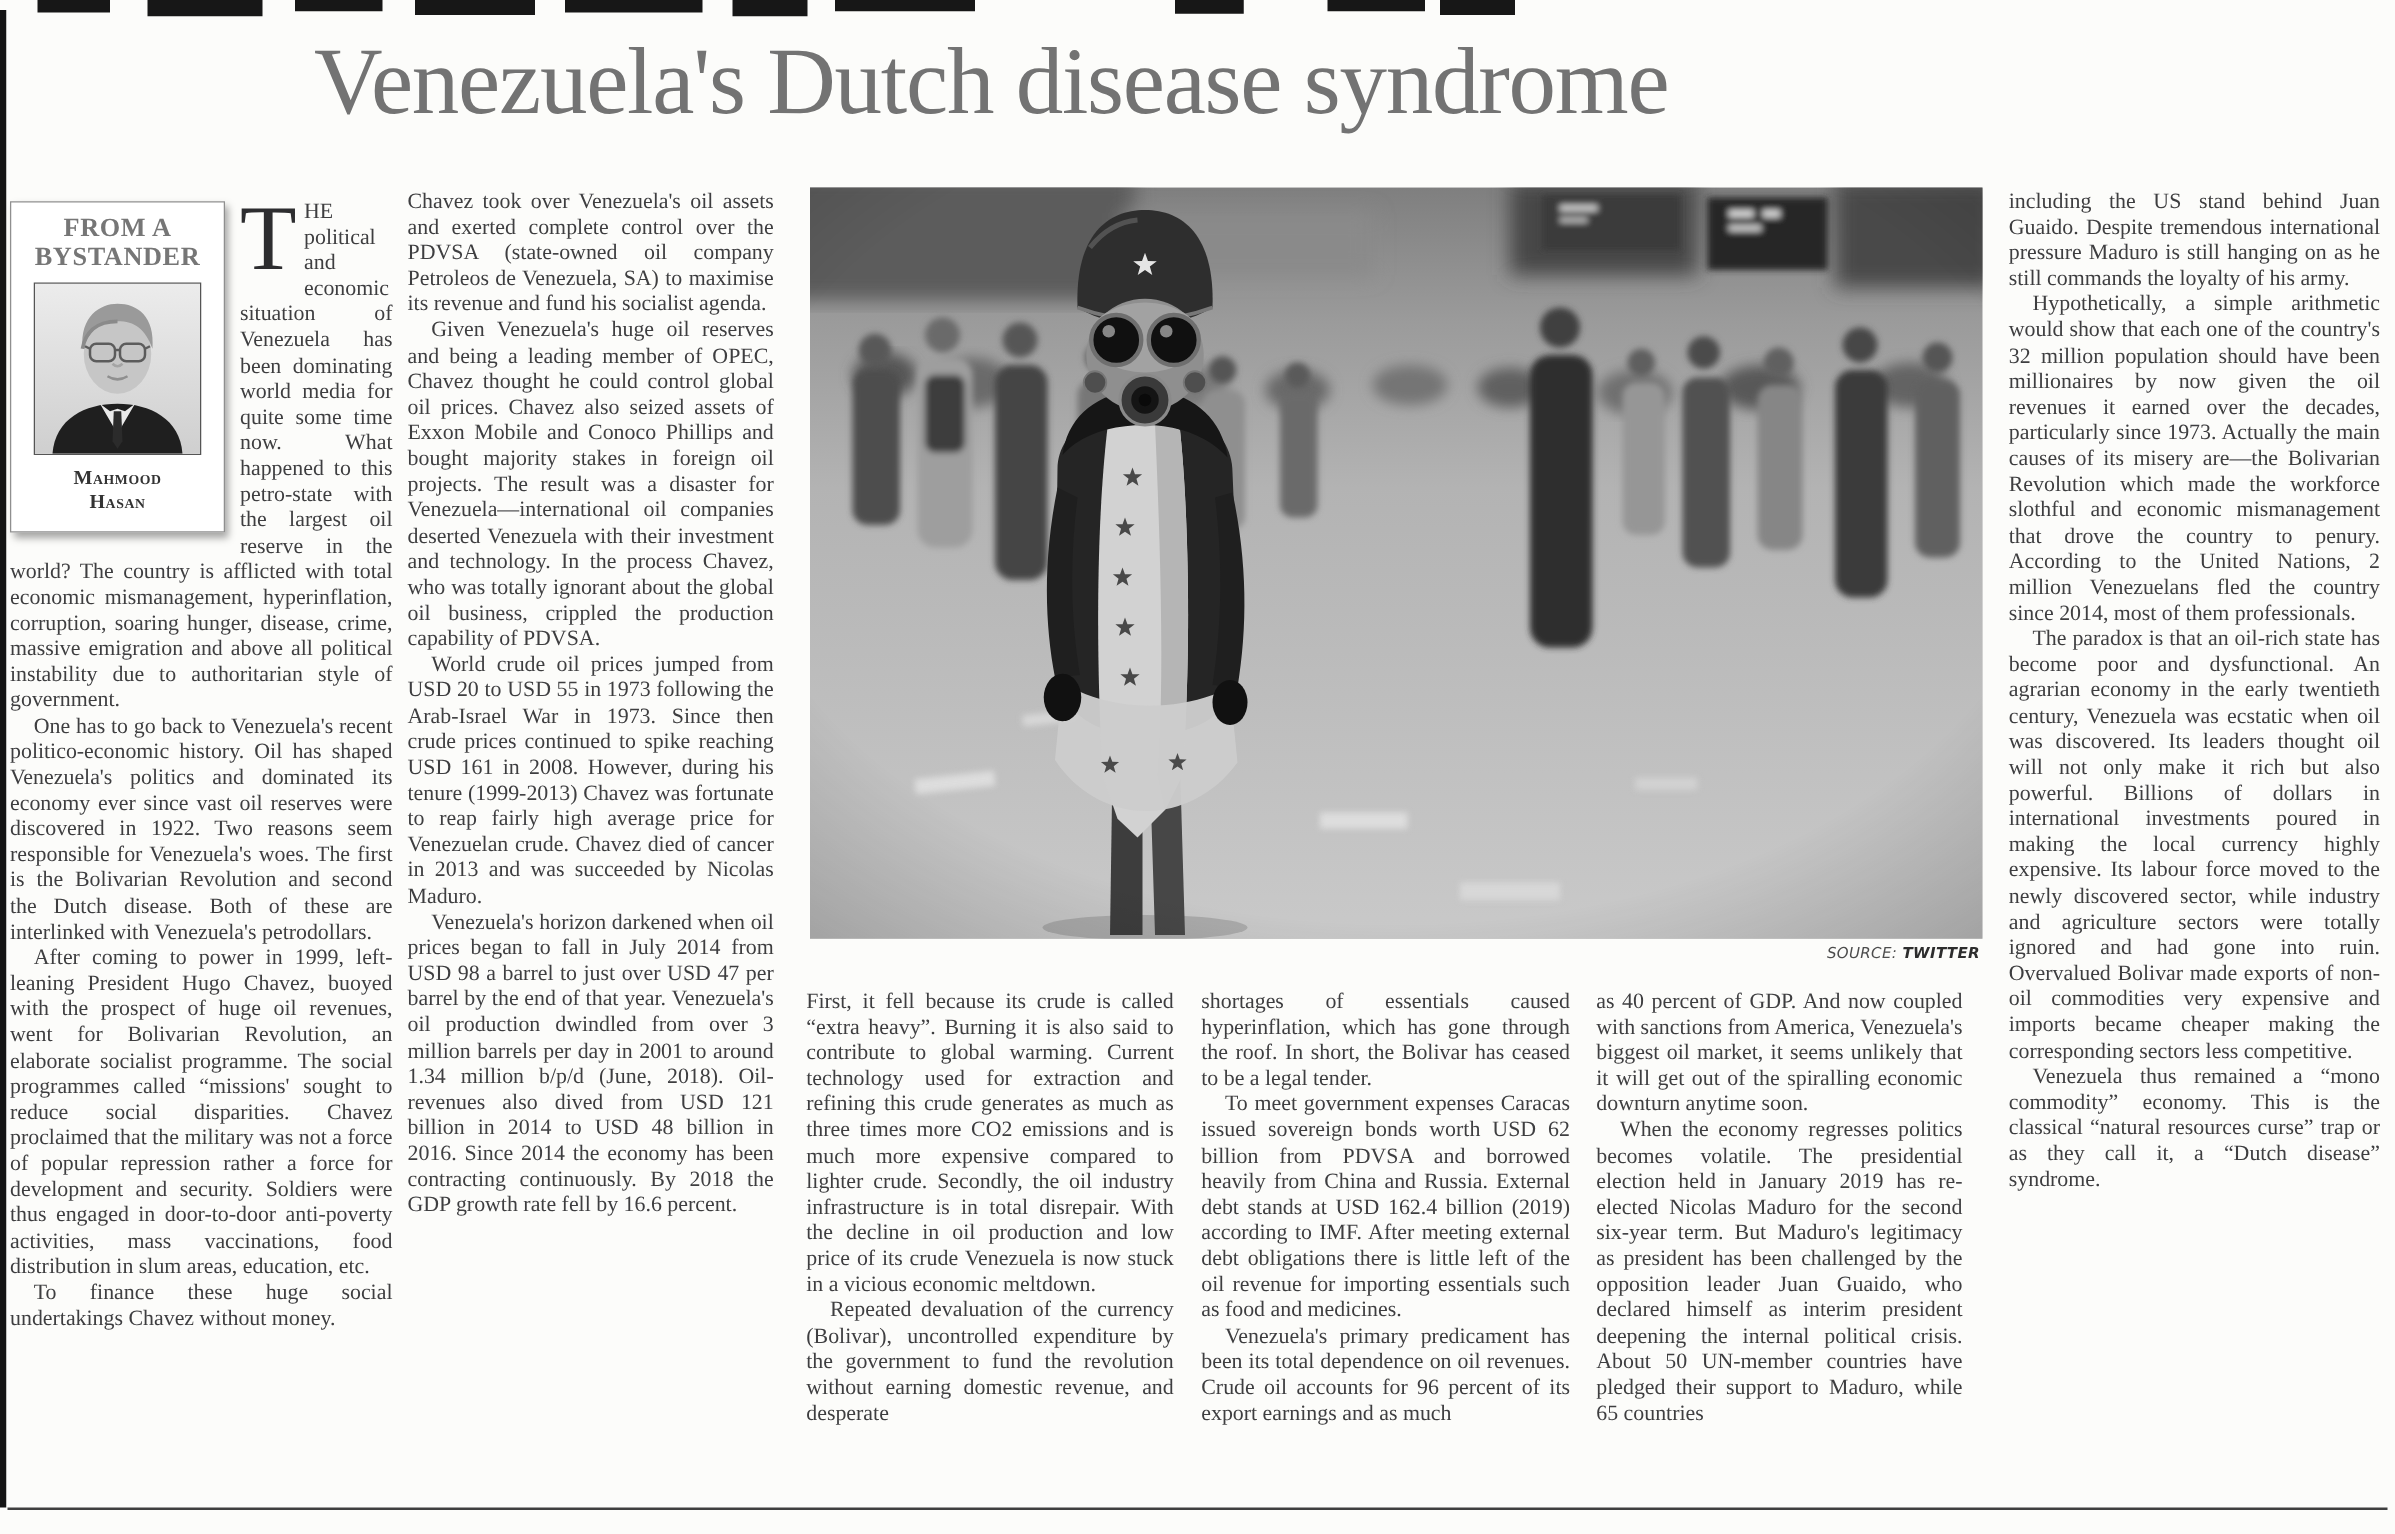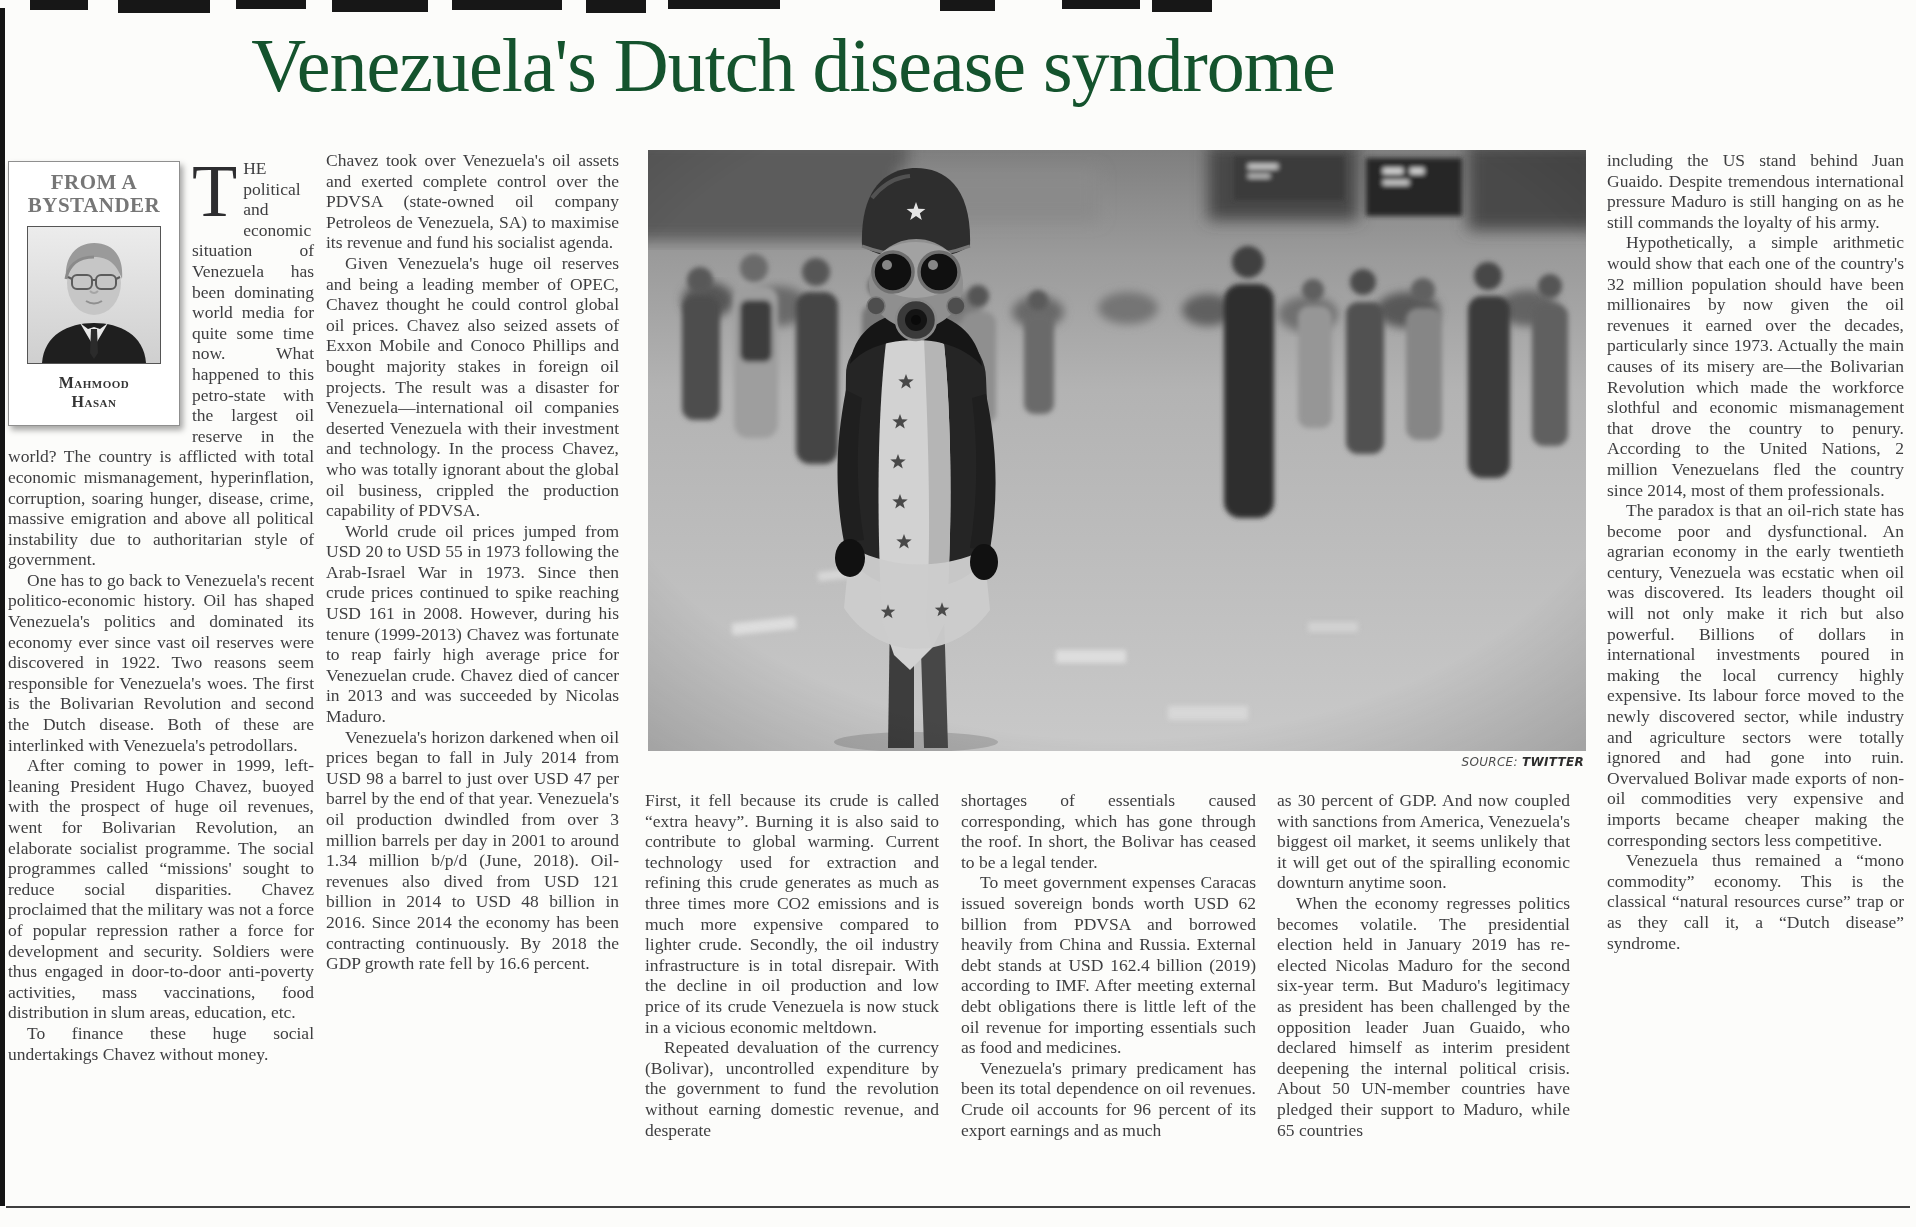--- a/index.html
+++ b/index.html
@@ -2,21 +2,21 @@
 <html><head>
 <meta charset="utf-8">
 <style>
   html,body{margin:0;padding:0;background:#ffffff;}
   #page{position:relative;width:1916px;height:1227px;background:#fcfcfa;overflow:hidden;
         font-family:"Liberation Serif",serif;color:#3e3e40;}
   .leftbar{position:absolute;left:0;top:8px;width:5px;height:1198px;background:#141414;}
   .botrule{position:absolute;left:6px;top:1206px;width:1904px;height:0;border-top:2px solid #3f3f3f;}
   .frag{position:absolute;top:0;background:#171717;}
   .headline{position:absolute;left:0;top:24px;width:1586px;text-align:center;
-            font-size:76px;line-height:1.1;color:#14532d;letter-spacing:-1px;font-weight:normal;margin:0;}
+            font-size:76px;line-height:1.1;color:#737373;letter-spacing:-1px;font-weight:normal;margin:0;}
   .col{position:absolute;font-size:17.5px;line-height:20.6px;text-align:justify;}
   #col1{left:8px;top:158px;width:306px;}
   #col2{left:326px;top:150px;width:293px;}
   #col3{left:645px;top:790px;width:294px;}
   #col4{left:961px;top:790px;width:295px;}
   #col5{left:1277px;top:790px;width:293px;}
   #col6{left:1607px;top:150px;width:297px;}
   .col p{margin:0;}
   .ind{text-indent:19px;}
   .bybox{float:left;width:160px;margin:3px 12px 12px 0;border:1px solid #8f8f8f;background:#fff;
@@ -228,27 +228,27 @@
     <span>SOURCE:</span>
     <span class="cv">TWITTER</span>
   </div>
 
   <div id="col3" class="col">
     <p>First, it fell because its crude is called “extra heavy”. Burning it is also said to contribute to global warming. Current technology used for extraction and refining this crude generates as much as three times more CO2 emissions and is much more expensive compared to lighter crude. Secondly, the oil industry infrastructure is in total disrepair. With the decline in oil production and low price of its crude Venezuela is now stuck in a vicious economic meltdown.</p>
     <p class="ind">Repeated devaluation of the currency (Bolivar), uncontrolled expenditure by the government to fund the revolution without earning domestic revenue, and desperate</p>
   </div>
 
   <div id="col4" class="col">
-    <p>shortages of essentials caused corresponding, which has gone through the roof. In short, the Bolivar has ceased to be a legal tender.</p>
+    <p>shortages of essentials caused hyperinflation, which has gone through the roof. In short, the Bolivar has ceased to be a legal tender.</p>
     <p class="ind">To meet government expenses Caracas issued sovereign bonds worth USD 62 billion from PDVSA and borrowed heavily from China and Russia. External debt stands at USD 162.4 billion (2019) according to IMF. After meeting external debt obligations there is little left of the oil revenue for importing essentials such as food and medicines.</p>
     <p class="ind">Venezuela's primary predicament has been its total dependence on oil revenues. Crude oil accounts for 96 percent of its export earnings and as much</p>
   </div>
 
   <div id="col5" class="col">
-    <p>as 30 percent of GDP. And now coupled with sanctions from America, Venezuela's biggest oil market, it seems unlikely that it will get out of the spiralling economic downturn anytime soon.</p>
+    <p>as 40 percent of GDP. And now coupled with sanctions from America, Venezuela's biggest oil market, it seems unlikely that it will get out of the spiralling economic downturn anytime soon.</p>
     <p class="ind">When the economy regresses politics becomes volatile. The presidential election held in January 2019 has re-elected Nicolas Maduro for the second six-year term. But Maduro's legitimacy as president has been challenged by the opposition leader Juan Guaido, who declared himself as interim president deepening the internal political crisis. About 50 UN-member countries have pledged their support to Maduro, while 65 countries</p>
   </div>
 
   <div id="col6" class="col">
     <p>including the US stand behind Juan Guaido. Despite tremendous international pressure Maduro is still hanging on as he still commands the loyalty of his army.</p>
     <p class="ind">Hypothetically, a simple arithmetic would show that each one of the country's 32 million population should have been millionaires by now given the oil revenues it earned over the decades, particularly since 1973. Actually the main causes of its misery are—the Bolivarian Revolution which made the workforce slothful and economic mismanagement that drove the country to penury. According to the United Nations, 2 million Venezuelans fled the country since 2014, most of them professionals.</p>
     <p class="ind">The paradox is that an oil-rich state has become poor and dysfunctional. An agrarian economy in the early twentieth century, Venezuela was ecstatic when oil was discovered. Its leaders thought oil will not only make it rich but also powerful. Billions of dollars in international investments poured in making the local currency highly expensive. Its labour force moved to the newly discovered sector, while industry and agriculture sectors were totally ignored and had gone into ruin. Overvalued Bolivar made exports of non-oil commodities very expensive and imports became cheaper making the corresponding sectors less competitive.</p>
     <p class="ind">Venezuela thus remained a “mono commodity” economy. This is the classical “natural resources curse” trap or as they call it, a “Dutch disease” syndrome.</p>
   </div>
 

